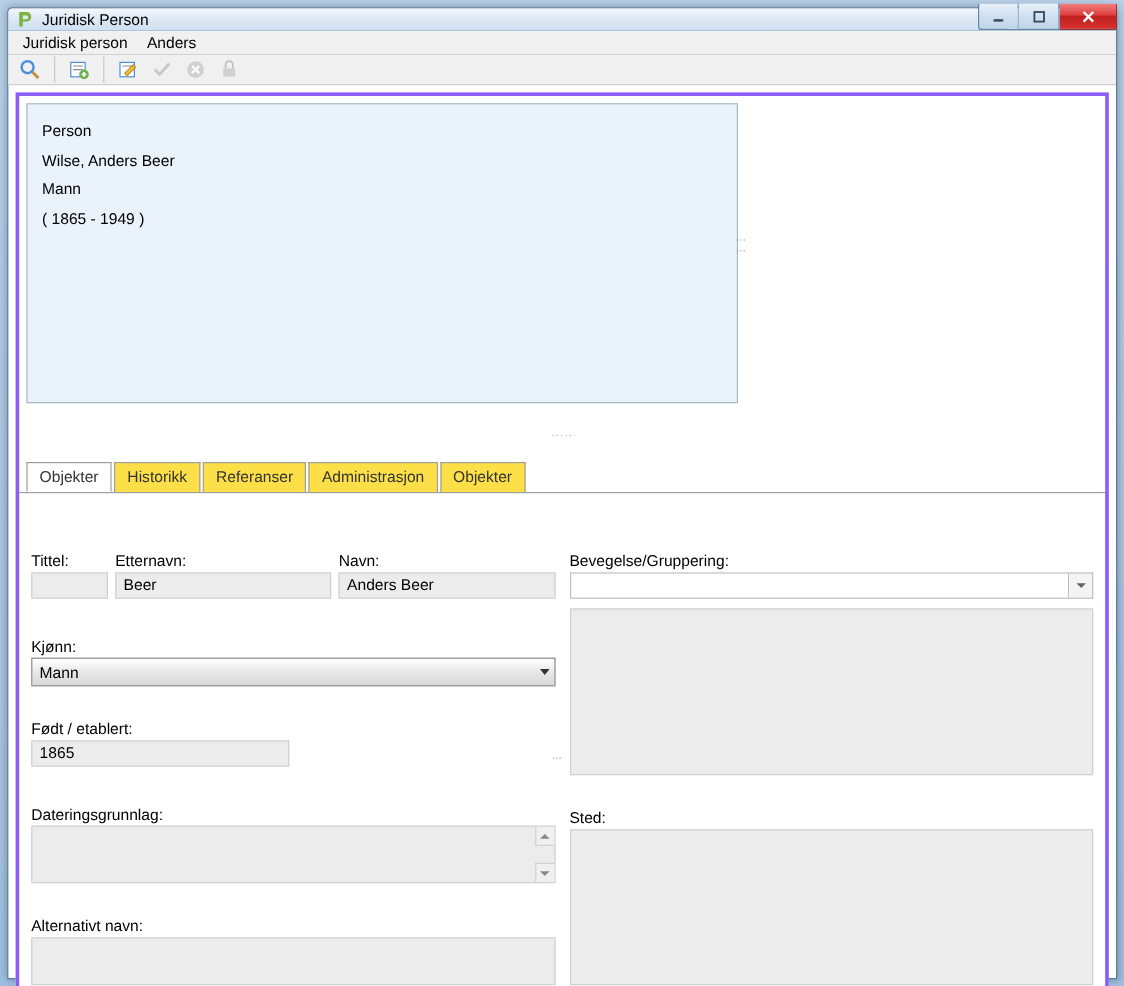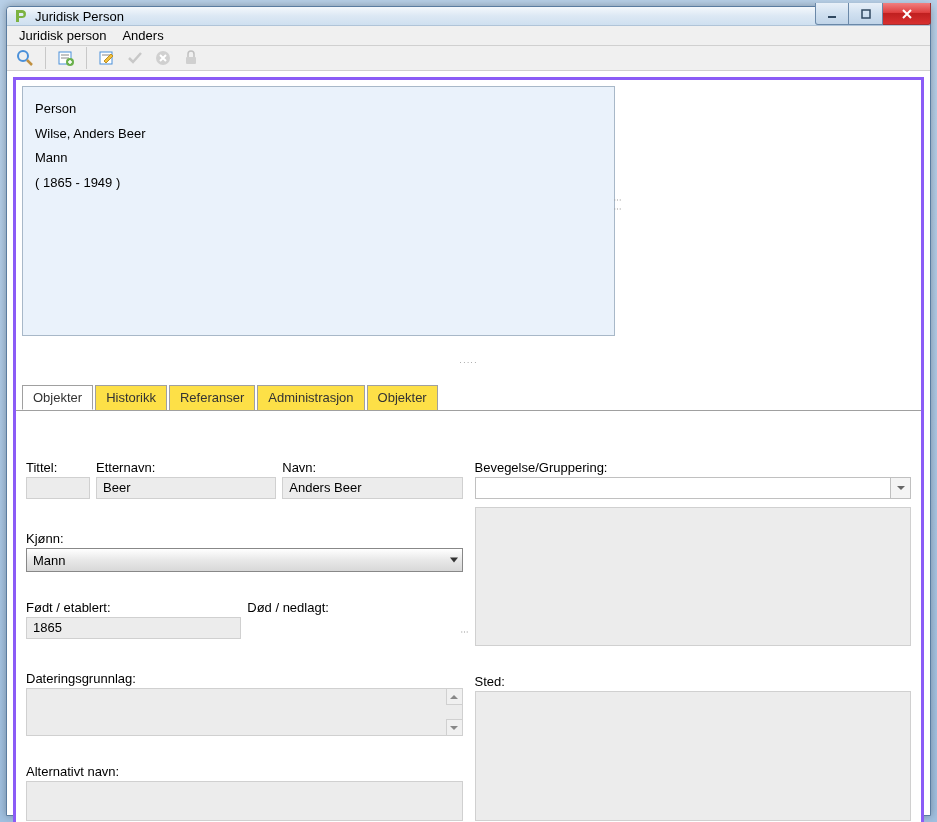--- a/index.html
+++ b/index.html
@@ -402,21 +402,20 @@
           </div>
         </div>
 
 
         <div class="row" style="margin-top:8px;position:relative;">
           <div class="field" style="flex:1;">
             <label>Født / etablert:</label>
             <div class="txt">1865</div>
           </div>
           <div class="field" style="flex:1;">
-            <label>Død / nedlagt:</label>
           </div>
           <span class="drag-dots" style="right:-6px;bottom:2px;">⋮</span>
         </div>
 
         <div class="field" style="margin-top:8px;justify-content:center;">
           <label>Dateringsgrunnlag:</label>
           <div class="scroll-box">
             <span></span>
             <div class="sbtn up">
                 <span class="sarr"></span>

